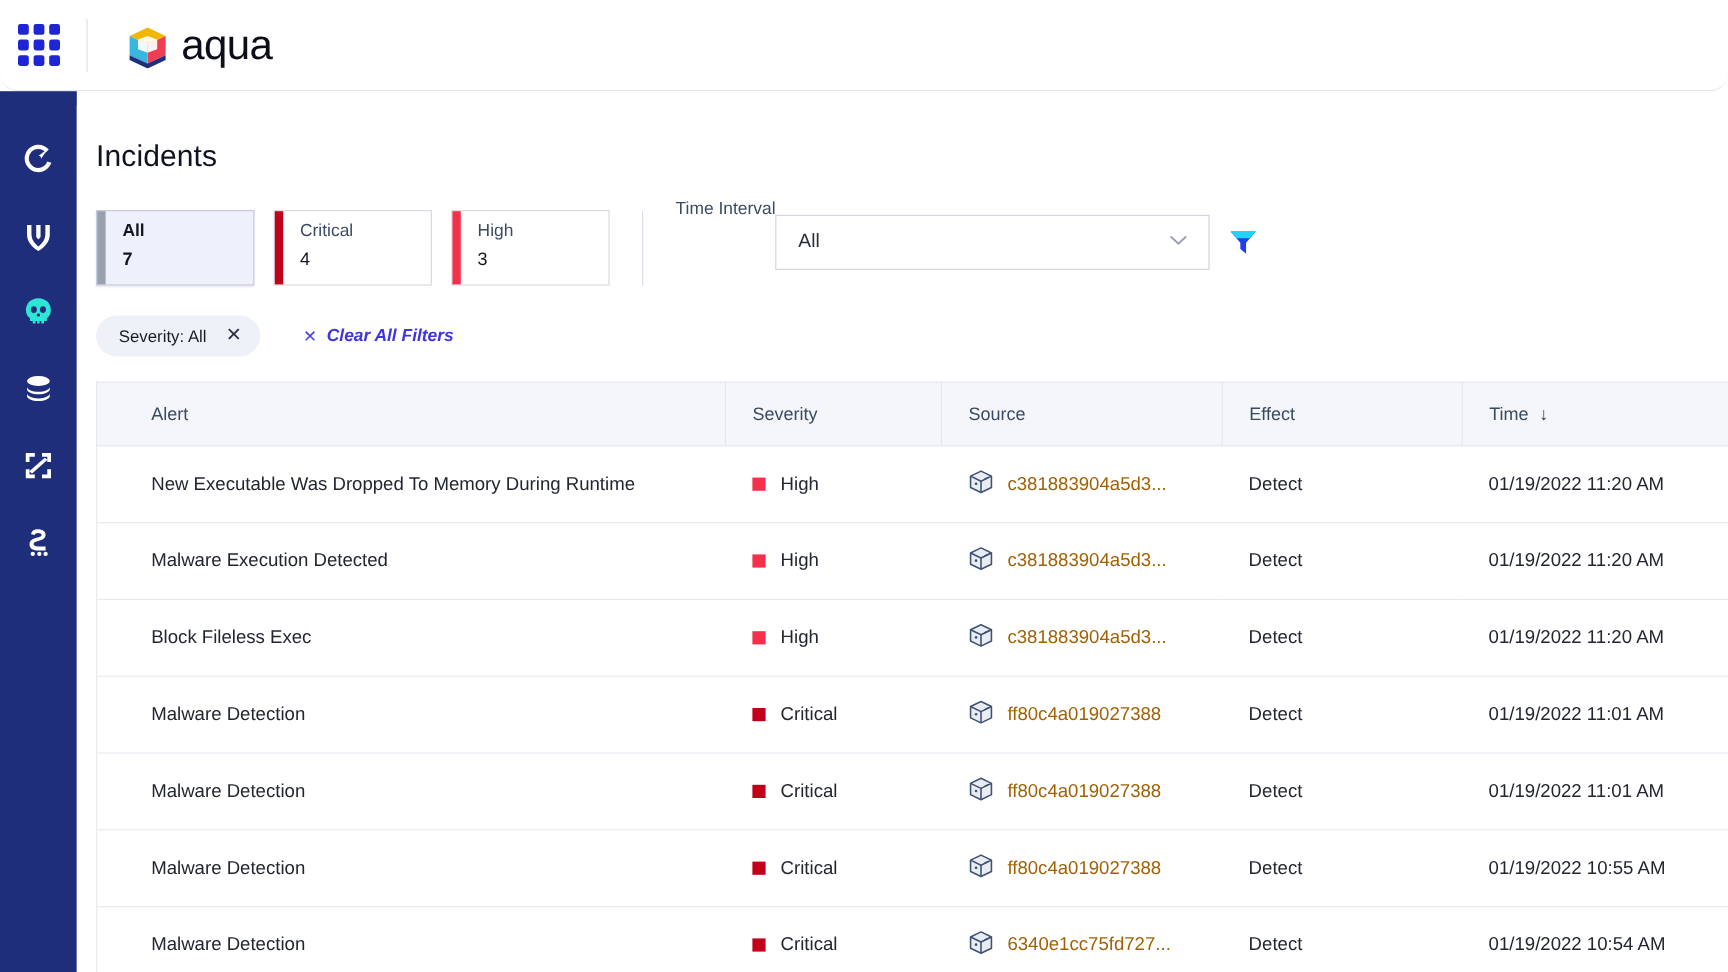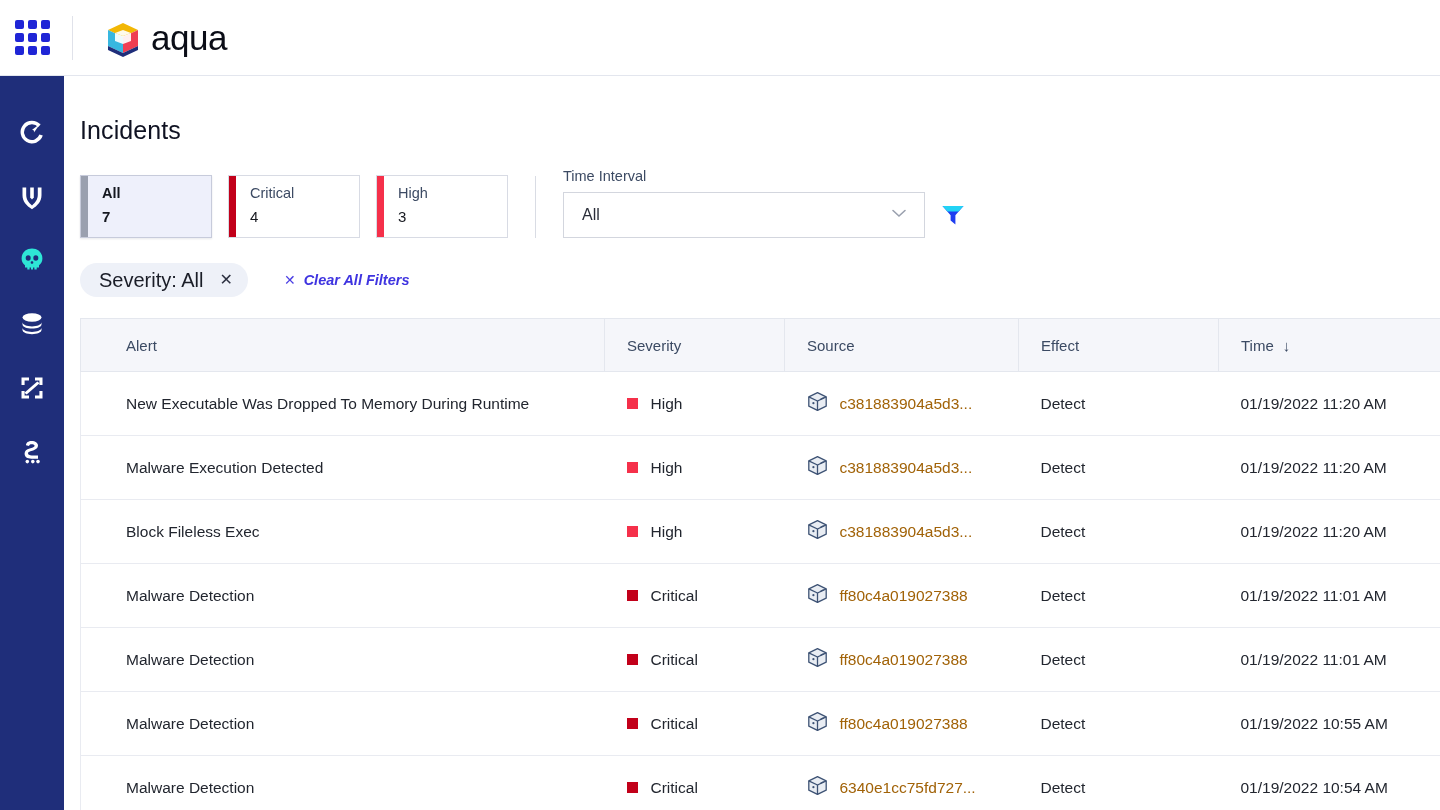--- a/index.html
+++ b/index.html
@@ -11,20 +11,21 @@
   }
   .app { width: 1440px; height: 810px; position: relative; background: #fff; }
 
   
   .topbar {
     height: 76px; width: 1440px;
     display: flex; align-items: center;
     background: #ffffff;
     border-bottom: 1px solid #e3e6ee;
     position: relative;
+    border-radius: 15px;
   }
   .apps-grid {
     width: 64px; height: 76px;
     display: flex; align-items: center; justify-content: center;
     cursor: pointer;
   }
   .apps-grid-inner {
     display: grid;
     grid-template-columns: repeat(3, 9px);
     grid-template-rows: repeat(3, 9px);
@@ -93,40 +94,40 @@
   .stat-card.selected {
     background: #eef0fb; border: 1px solid #c7cbdb;
     box-shadow: 0 1px 2px rgba(20,25,60,0.10);
   }
   .stat-card.selected .stat-label { font-weight: bold; color: #14171f; }
   .stat-card.selected .stat-value { font-weight: bold; color: #14171f; }
   .card-gap { width: 16px; }
   .vdivider { width: 1px; height: 62px; background: #d9dce4; margin: 0 27px 0 27px; align-self: flex-end; }
 
   
-  .interval-block { display: flex; flex-direction: column; justify-content: flex-end; height: 72px; }
+  .interval-block { display: flex; justify-content: flex-end; height: 72px; }
   .interval-label { font-size: 14.5px; color: #3c4a63; margin-bottom: 8px; }
   .interval-row { display: flex; align-items: center; gap: 14px; }
   .select-box {
     width: 362px; height: 46px;
     border: 1px solid #d3d6de; background: #fff;
     display: flex; align-items: center; justify-content: space-between;
     padding: 0 14px 0 18px; cursor: pointer;
   }
   .select-value { font-size: 16px; color: #2a2d38; }
   .funnel { cursor: pointer; display: flex; align-items: center; }
 
   
   .chips-row { display: flex; align-items: center; margin-top: 25px; height: 34px; }
   .chip {
     height: 34px; border-radius: 17px; background: #eef1f8;
     display: flex; align-items: center; gap: 16px;
     padding: 0 15px 0 19px; cursor: pointer;
   }
-  .chip-text { font-size: 20px; color: #1a1d27; }
+  .chip-text { font-size: 14px; color: #1a1d27; }
   .chip-x { font-size: 16px; color: #2c3040; line-height: 1; cursor: pointer; }
   .clear-filters {
     display: flex; align-items: center; gap: 8px;
     margin-left: 36px; cursor: pointer;
   }
   .clear-x { font-size: 14px; color: #4b3fe4; line-height: 1; }
   .clear-text { font-size: 14.5px; color: #3f34e0; font-weight: bold; font-style: italic; }
 
   
   .table-wrap { margin-top: 21px; width: 1360px; }

